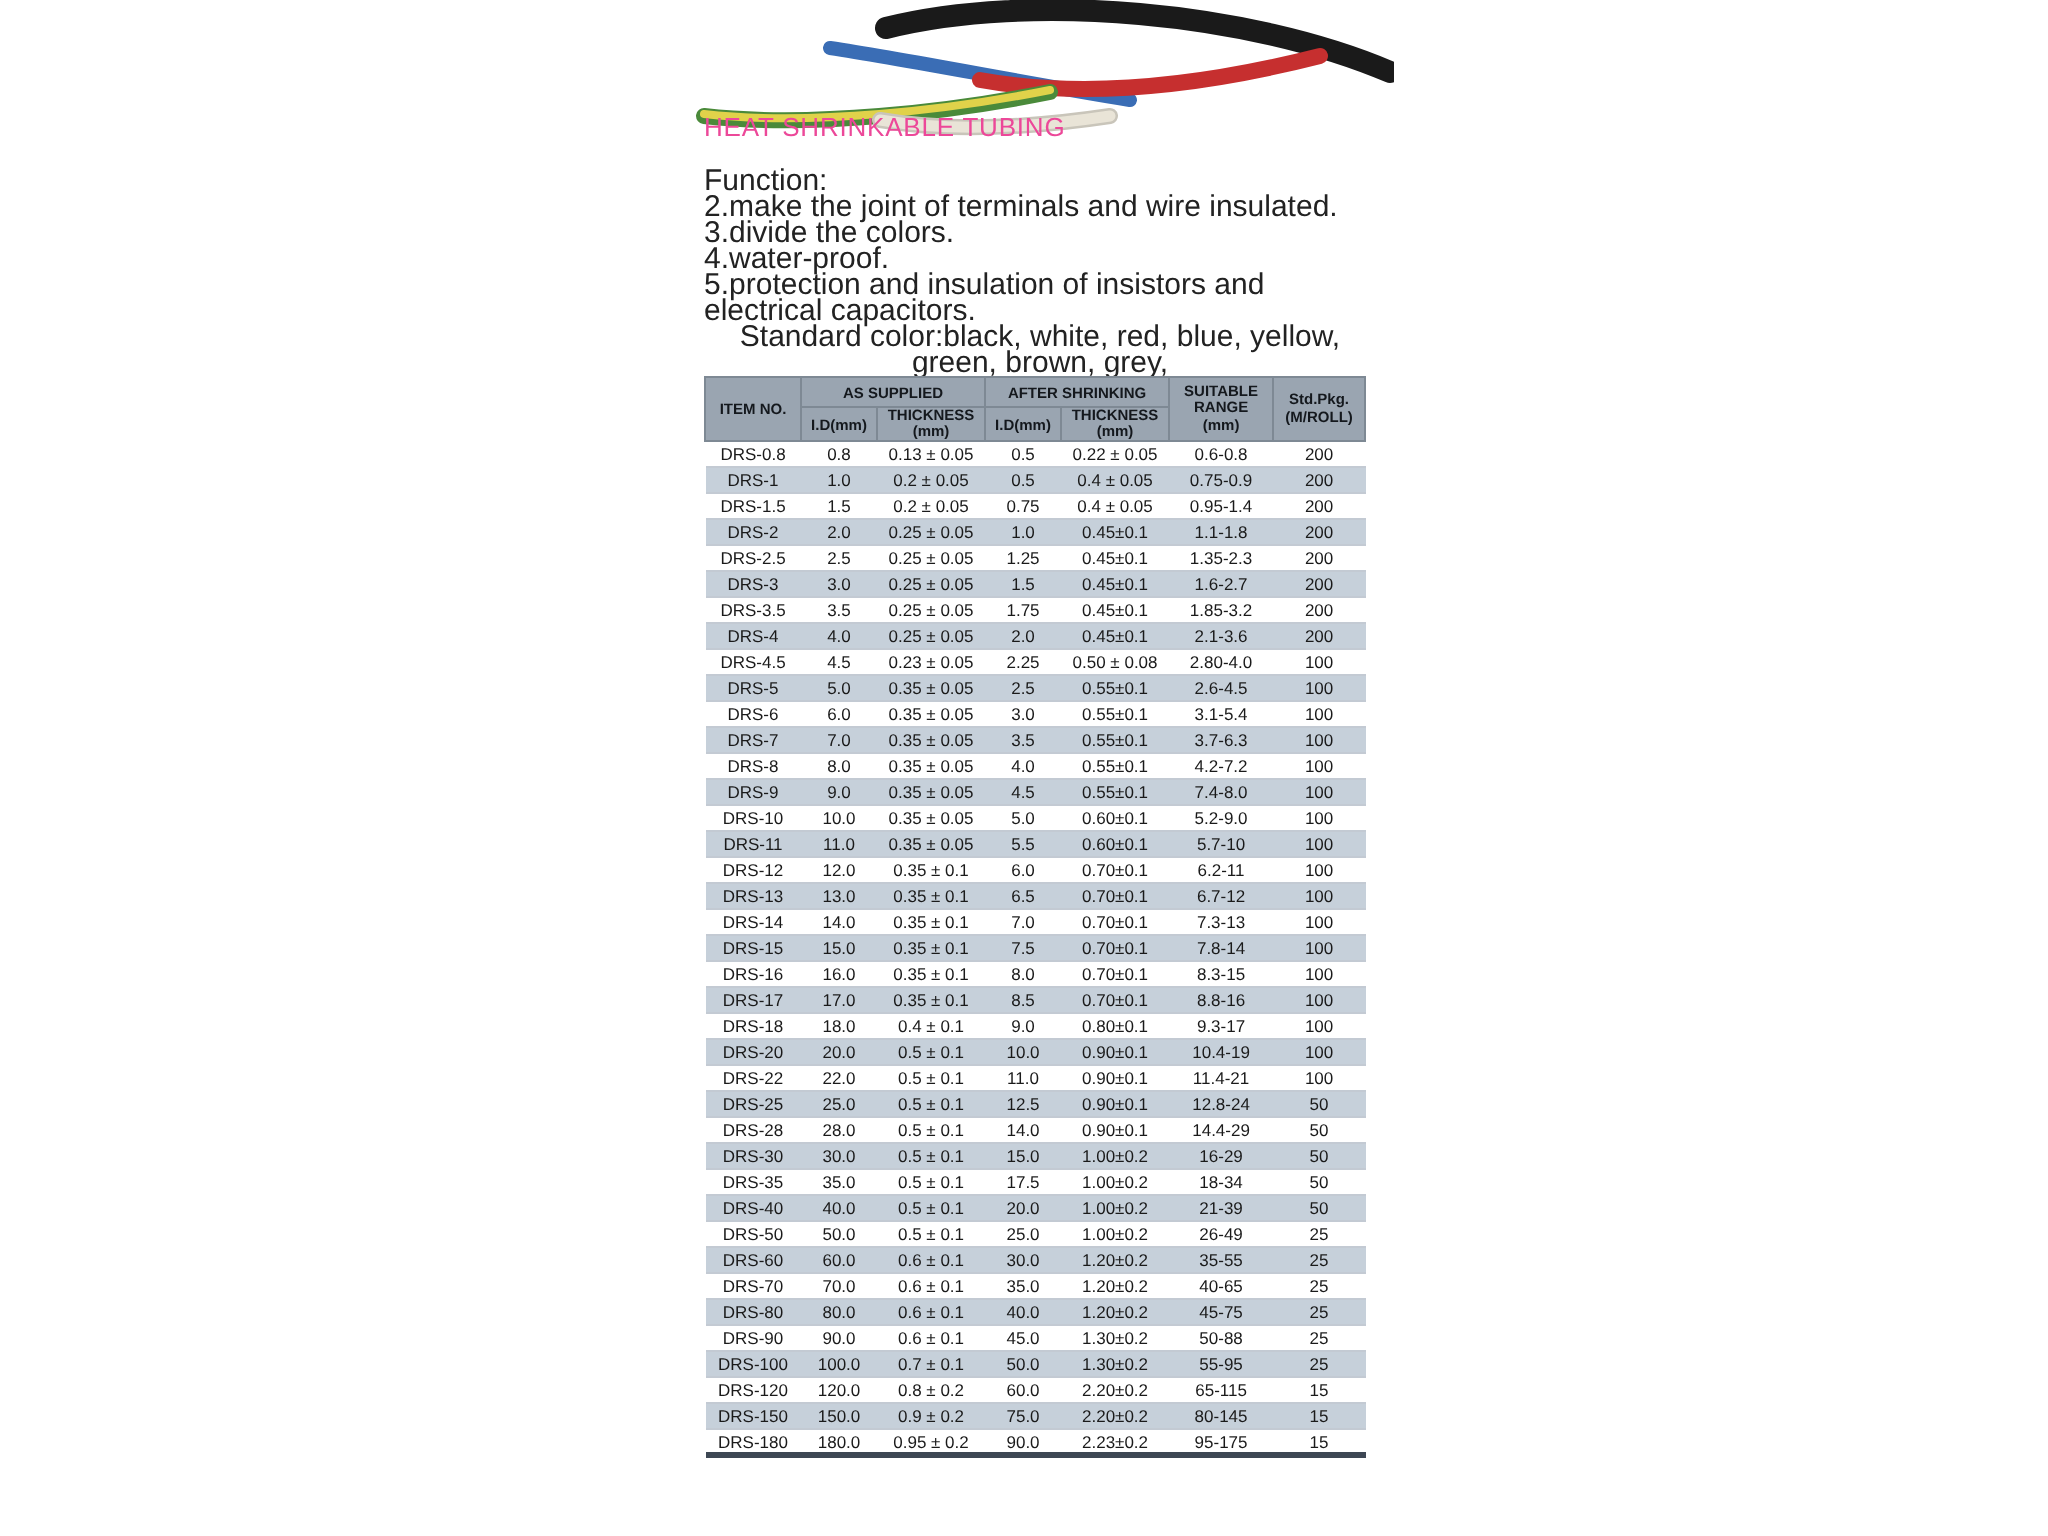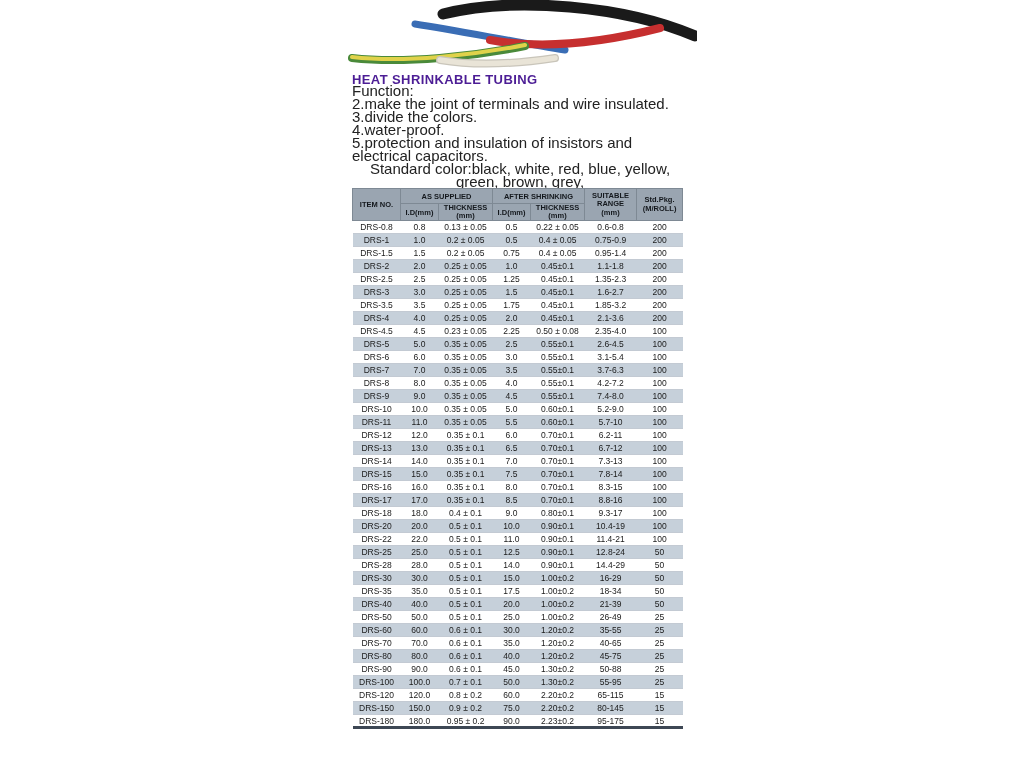--- a/index.html
+++ b/index.html
@@ -1,20 +1,20 @@
 <!DOCTYPE html>
 <html><head>
 <meta charset="utf-8">
 <style>
   * { margin:0; padding:0; box-sizing:border-box; }
   html,body { width:1024px; height:768px; background:#ffffff; overflow:hidden;
               font-family:"Liberation Sans", sans-serif; color:#111; }
   .tubes { position:absolute; left:345px; top:0; width:352px; height:68px; }
-  .title { position:absolute; left:352px; top:72px; font-size:13px; font-weight:bold;
-           letter-spacing:.4px; color:#4c1d95; }
+  .title { position:absolute; left:352px; top:56px; font-size:13px; font-weight:normal;
+           letter-spacing:.4px; color:#ec4899; }
   .function-block { position:absolute; left:352px; top:84px; width:336px;
                     font-size:15px; line-height:13px; color:#222; }
   .function-block .color-line { white-space:pre-line;text-align:center; }
   table.spec { position:absolute; left:352px; top:188px; width:330px;
                border-collapse:collapse; table-layout:fixed;
                border-bottom:3px solid #3d4754; }
   table.spec th { background:#9aa5b1; font-size:7.5px; font-weight:bold; color:#14181d;
                   border:1px solid #7e8994; text-align:center; padding:0; }
   table.spec thead tr.r1 th { height:15px; }
   table.spec thead tr.r2 th { height:17px; }
@@ -151,21 +151,21 @@
     <td>0.45±0.1</td>
     <td>2.1-3.6</td>
     <td>200</td>
   </tr>
       <tr>
     <td>DRS-4.5</td>
     <td>4.5</td>
     <td>0.23 ± 0.05</td>
     <td>2.25</td>
     <td>0.50 ± 0.08</td>
-    <td>2.35-4.0</td>
+    <td>2.80-4.0</td>
     <td>100</td>
   </tr>
       <tr class="alt">
     <td>DRS-5</td>
     <td>5.0</td>
     <td>0.35 ± 0.05</td>
     <td>2.5</td>
     <td>0.55±0.1</td>
     <td>2.6-4.5</td>
     <td>100</td>

